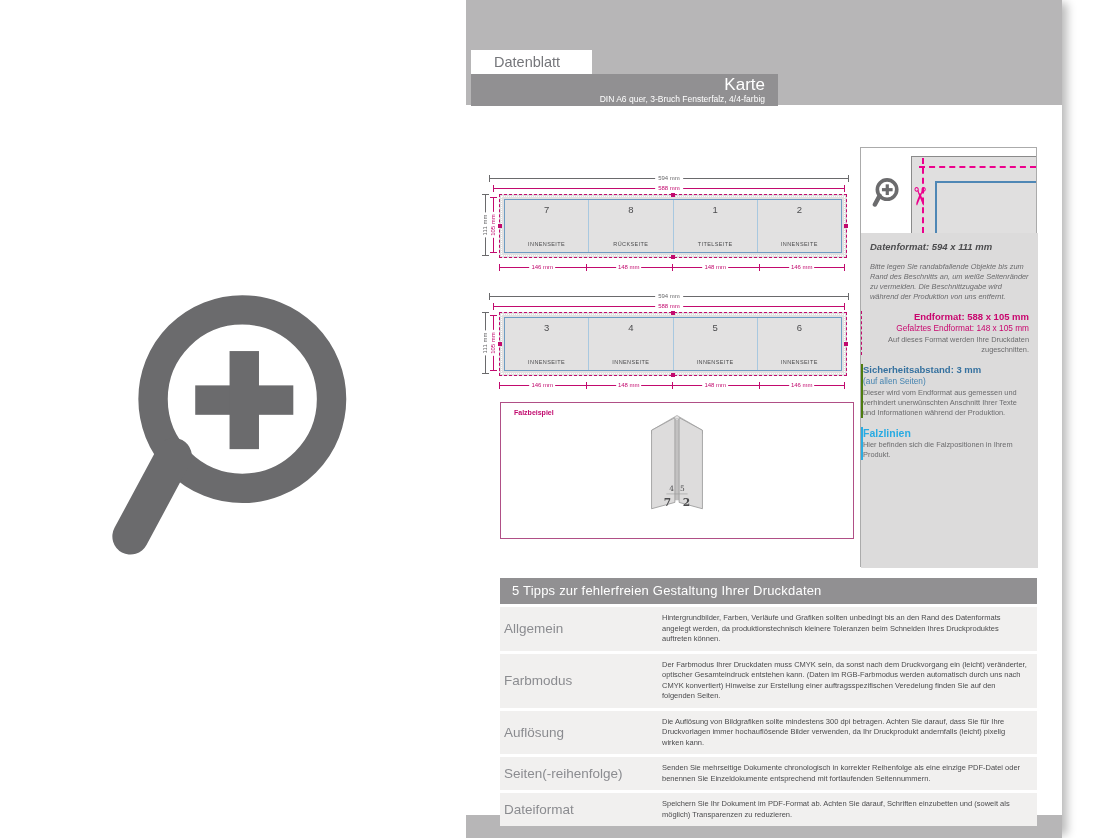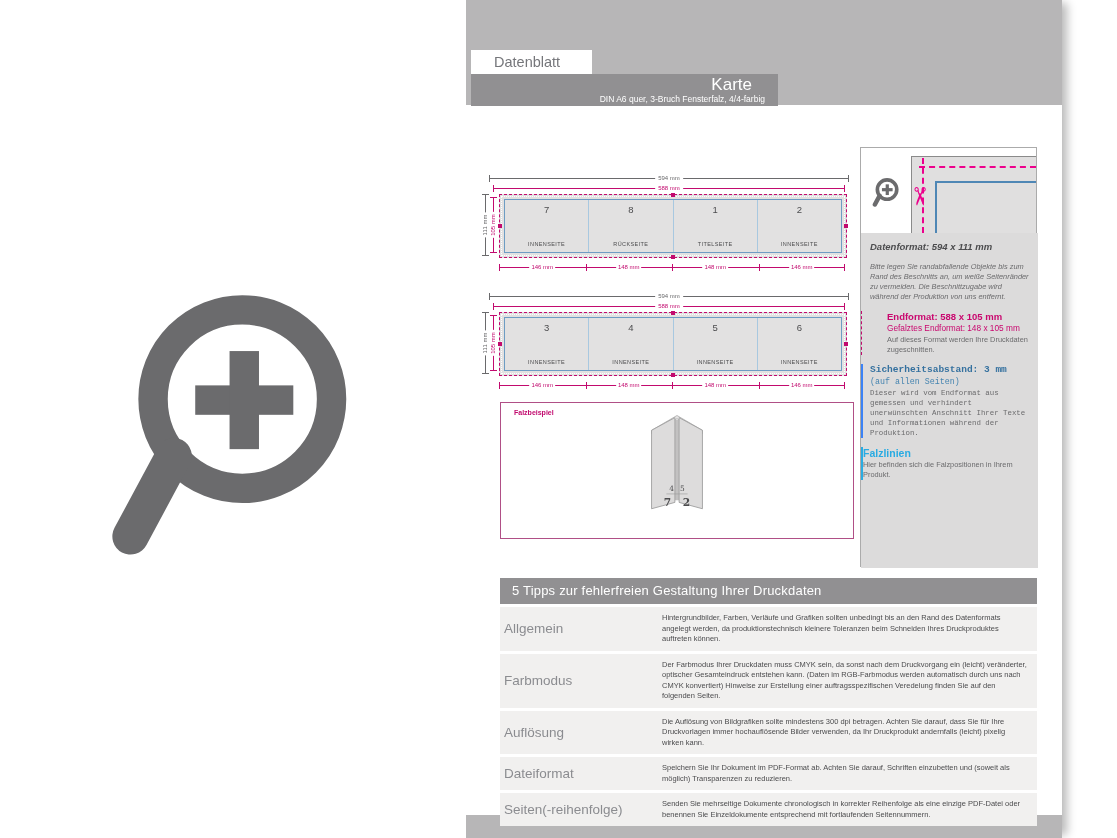--- a/index.html
+++ b/index.html
@@ -8,21 +8,21 @@
 
   
   .gray-col{position:absolute;left:466px;top:0;width:596px;height:838px;background:#b7b6b7;
             box-shadow:8px 0 9px -3px rgba(0,0,0,.28);}
   .sheet{position:absolute;left:466px;top:105px;width:596px;height:710px;background:#fff;}
 
   
   .tab{position:absolute;left:471px;top:50px;width:121px;height:24px;background:#fff;}
   .tab span{display:block;padding-left:23px;line-height:24px;font-size:14.5px;color:#75767a;}
   .titlebar{position:absolute;left:471px;top:74px;width:307px;height:32px;background:#919092;color:#fff;}
-  .titlebar .title{font-size:17px;line-height:19px;text-align:right;padding:1px 26px 0 0;}
+  .titlebar .title{font-size:17px;line-height:19px;text-align:right;padding:1px 13px 0 0;}
   .titlebar .subtitle{font-size:8.5px;line-height:10px;text-align:right;padding-right:13px;}
 
   
   .logo{position:absolute;left:105px;top:283px;width:255px;height:295px;}
 
   
   .diagram{position:absolute;width:374px;height:112px;}
   #diagram1{left:483px;top:170px;}
   #diagram2{left:483px;top:288px;}
 
@@ -73,23 +73,23 @@
   .c-blue-h{position:absolute;left:74px;top:33px;right:0;height:0;border-top:2px solid #4f87b5;}
   .c-blue-v{position:absolute;left:74px;top:33px;height:52px;width:0;border-left:2px solid #4f87b5;}
   .mini-zoom{position:absolute;left:11px;top:29px;width:28px;height:32px;}
   .scissors{position:absolute;left:48px;top:34px;font-size:25px;color:#ec008c;transform:rotate(90deg);}
 
   .infotext{position:absolute;left:0;top:85px;width:177px;height:335px;background:#dcdbdb;
             box-sizing:border-box;padding:8px 9px 0 9px;}
   .infotext h3{margin:0;font-size:9.5px;line-height:12px;color:#4c4c4e;}
   .infotext p{margin:1px 0 0 0;font-size:7.4px;line-height:10px;color:#6b6b6d;}
   .sec{margin-top:9px;}
-  .sec.endformat{margin-left:-9px;padding-left:25px;border-left:1px dashed #c20a6e;}
+  .sec.endformat{margin-left:-9px;padding-left:25px;border-left:1px dashed #c20a6e;text-align:right;}
   .sec.endformat h3,.sec.endformat .subh{color:#c9066e;}
-  .sec.sicherheit{margin-left:-9px;padding-left:7px;border-left:2px solid #3b82f6;font-family:Liberation Mono, monospace;}
+  .sec.sicherheit{margin-left:-9px;border-left:2px solid #4d7c0f;}
   .sec.sicherheit h3{color:#35719f;}
   .sec.sicherheit .subh{color:#4584b0;}
   .sec.falz{margin-left:-9px;border-left:2px solid #2aace2;}
   .sec.falz h3{color:#29abe2;font-size:10.5px;}
   .subh{font-size:8.3px;line-height:11px;}
 
   
   .tips{position:absolute;left:500px;top:578px;width:537px;}
   .tips-header{height:26px;background:#919092;color:#fff;font-size:13px;line-height:26px;
                padding-left:12px;letter-spacing:.2px;}
@@ -286,22 +286,22 @@
     </div>
     <div class="trow">
       <div class="term">Farbmodus</div>
       <div class="tdesc">Der Farbmodus Ihrer Druckdaten muss CMYK sein, da sonst nach dem Druckvorgang ein (leicht) veränderter, optischer Gesamteindruck entstehen kann. (Daten im RGB-Farbmodus werden automatisch durch uns nach CMYK konvertiert) Hinweise zur Erstellung einer auftragsspezifischen Veredelung finden Sie auf den folgenden Seiten.</div>
     </div>
     <div class="trow">
       <div class="term">Auflösung</div>
       <div class="tdesc">Die Auflösung von Bildgrafiken sollte mindestens 300 dpi betragen. Achten Sie darauf, dass Sie für Ihre Druckvorlagen immer hochauflösende Bilder verwenden, da Ihr Druckprodukt andernfalls (leicht) pixelig wirken kann.</div>
     </div>
     <div class="trow">
+      <div class="term">Seiten(-reihenfolge)</div>
+      <div class="tdesc">Senden Sie mehrseitige Dokumente chronologisch in korrekter Reihenfolge als eine einzige PDF-Datei oder benennen Sie Einzeldokumente entsprechend mit fortlaufenden Seitennummern.</div>
+    </div>
+    <div class="trow">
       <div class="term">Dateiformat</div>
       <div class="tdesc">Speichern Sie Ihr Dokument im PDF-Format ab. Achten Sie darauf, Schriften einzubetten und (soweit als möglich) Transparenzen zu reduzieren.</div>
     </div>
-    <div class="trow">
-      <div class="term">Seiten(-reihenfolge)</div>
-      <div class="tdesc">Senden Sie mehrseitige Dokumente chronologisch in korrekter Reihenfolge als eine einzige PDF-Datei oder benennen Sie Einzeldokumente entsprechend mit fortlaufenden Seitennummern.</div>
-    </div>
   </div>
 
 </div>
 
 </body></html>

